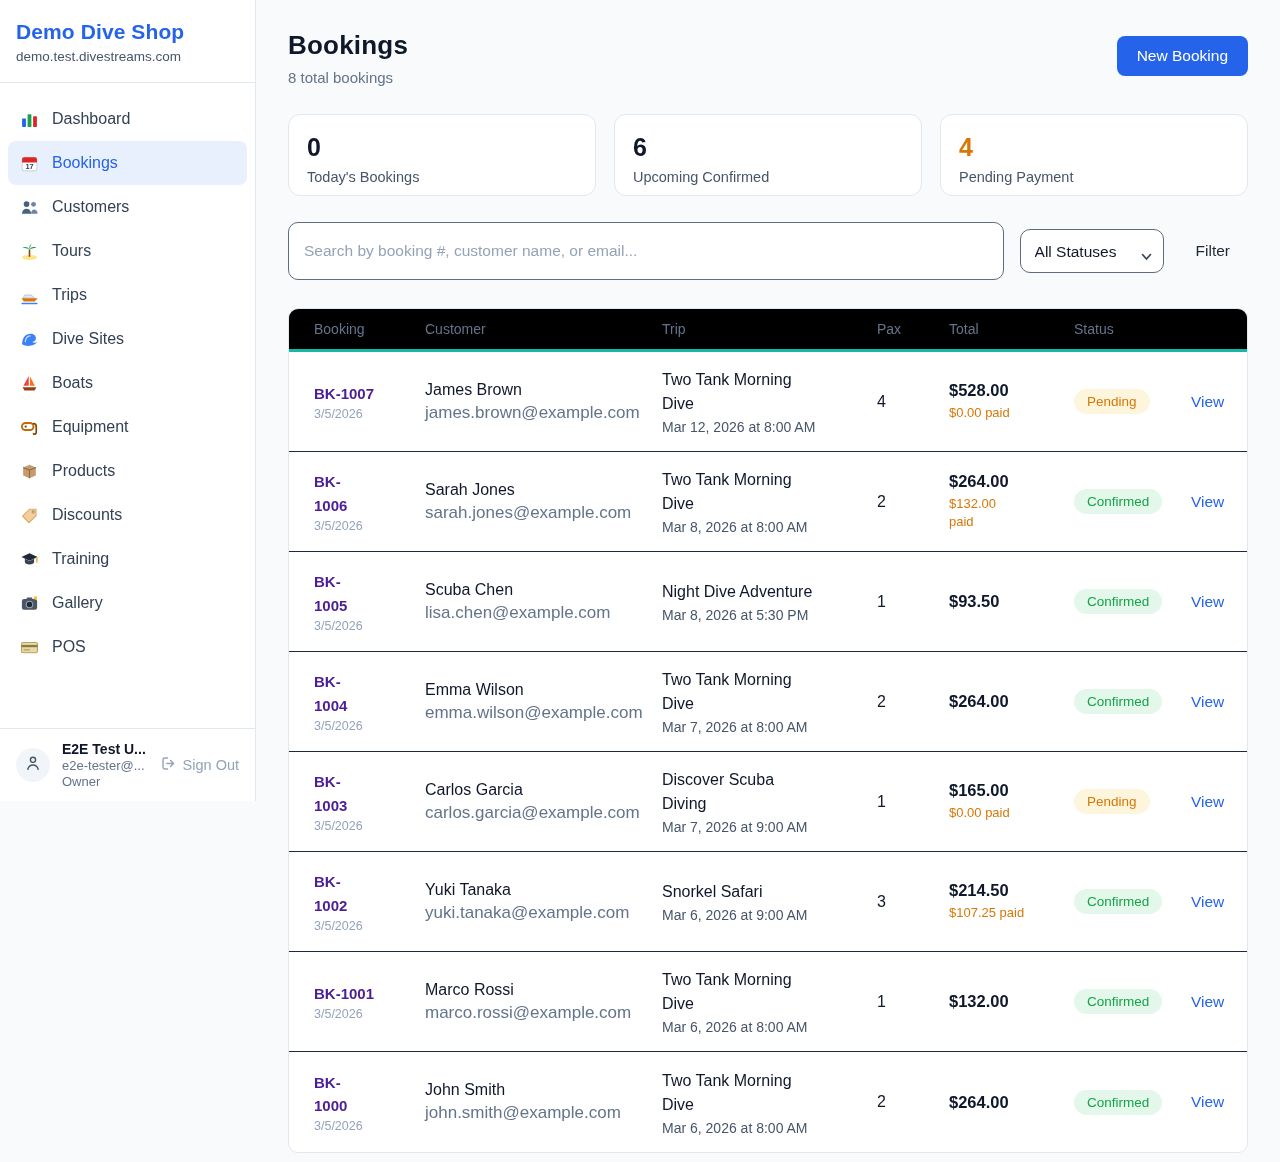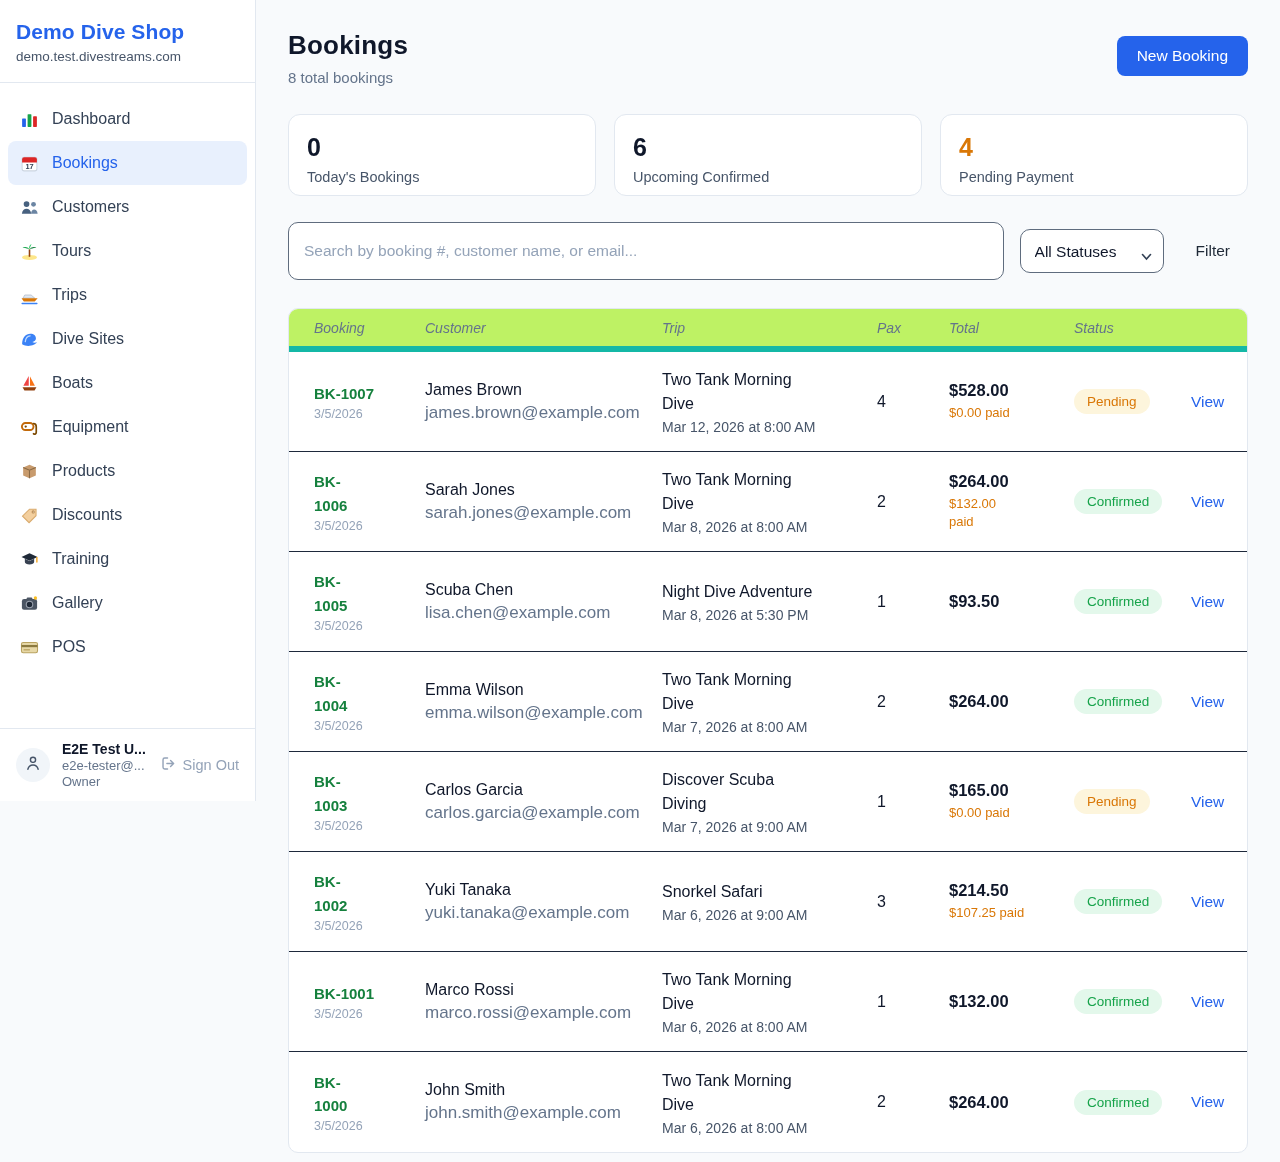--- a/index.html
+++ b/index.html
@@ -82,26 +82,26 @@
   .table-card {
     margin-top:28px; background:#fff; border:1px solid #e2e8f0; border-radius:10px;
     overflow:hidden;
   }
   .t-row {
     display:grid;
     grid-template-columns:111px 237px 215px 72px 125px 117px 1fr;
     padding:0 25px; align-items:center;
   }
   .t-head {
-    background:#bef264; border-bottom:6px solid #14b8a6; height:43px;font-style:italic;
+    background:#000000; border-bottom:3px solid #14b8a6; height:43px;
   }
   .t-head .th { font-size:14px; color:#64748b; font-weight:500; }
   .t-body .t-row { min-height:100px; border-bottom:1px solid #1e293b; }
   .t-body .t-row:last-child { border-bottom:none; }
-  .bk-num { color:#15803d; font-size:15px; font-weight:600; line-height:1.55; white-space:pre-line; cursor:pointer; }
+  .bk-num { color:#4c1d95; font-size:15px; font-weight:600; line-height:1.55; white-space:pre-line; cursor:pointer; }
   .bk-date { color:#94a3b8; font-size:12.5px; margin-top:2px; }
   .cust-name { font-size:16px; color:#0f172a; }
   .cust-email { font-size:17px; color:#64748b; margin-top:4px; }
   .trip-name { font-size:16px; font-weight:500; color:#0f172a; line-height:1.5; white-space:pre-line; }
   .trip-date { font-size:14px; color:#475569; margin-top:3px; }
   .pax { font-size:16px; color:#0f172a; }
   .total { font-size:16.5px; font-weight:700; color:#0f172a; }
   .paid { font-size:13px; color:#d97706; margin-top:4px; white-space:pre-line; line-height:1.4; }
   .badge {
     display:inline-block; padding:5px 13px; border-radius:999px; font-size:13.5px;

